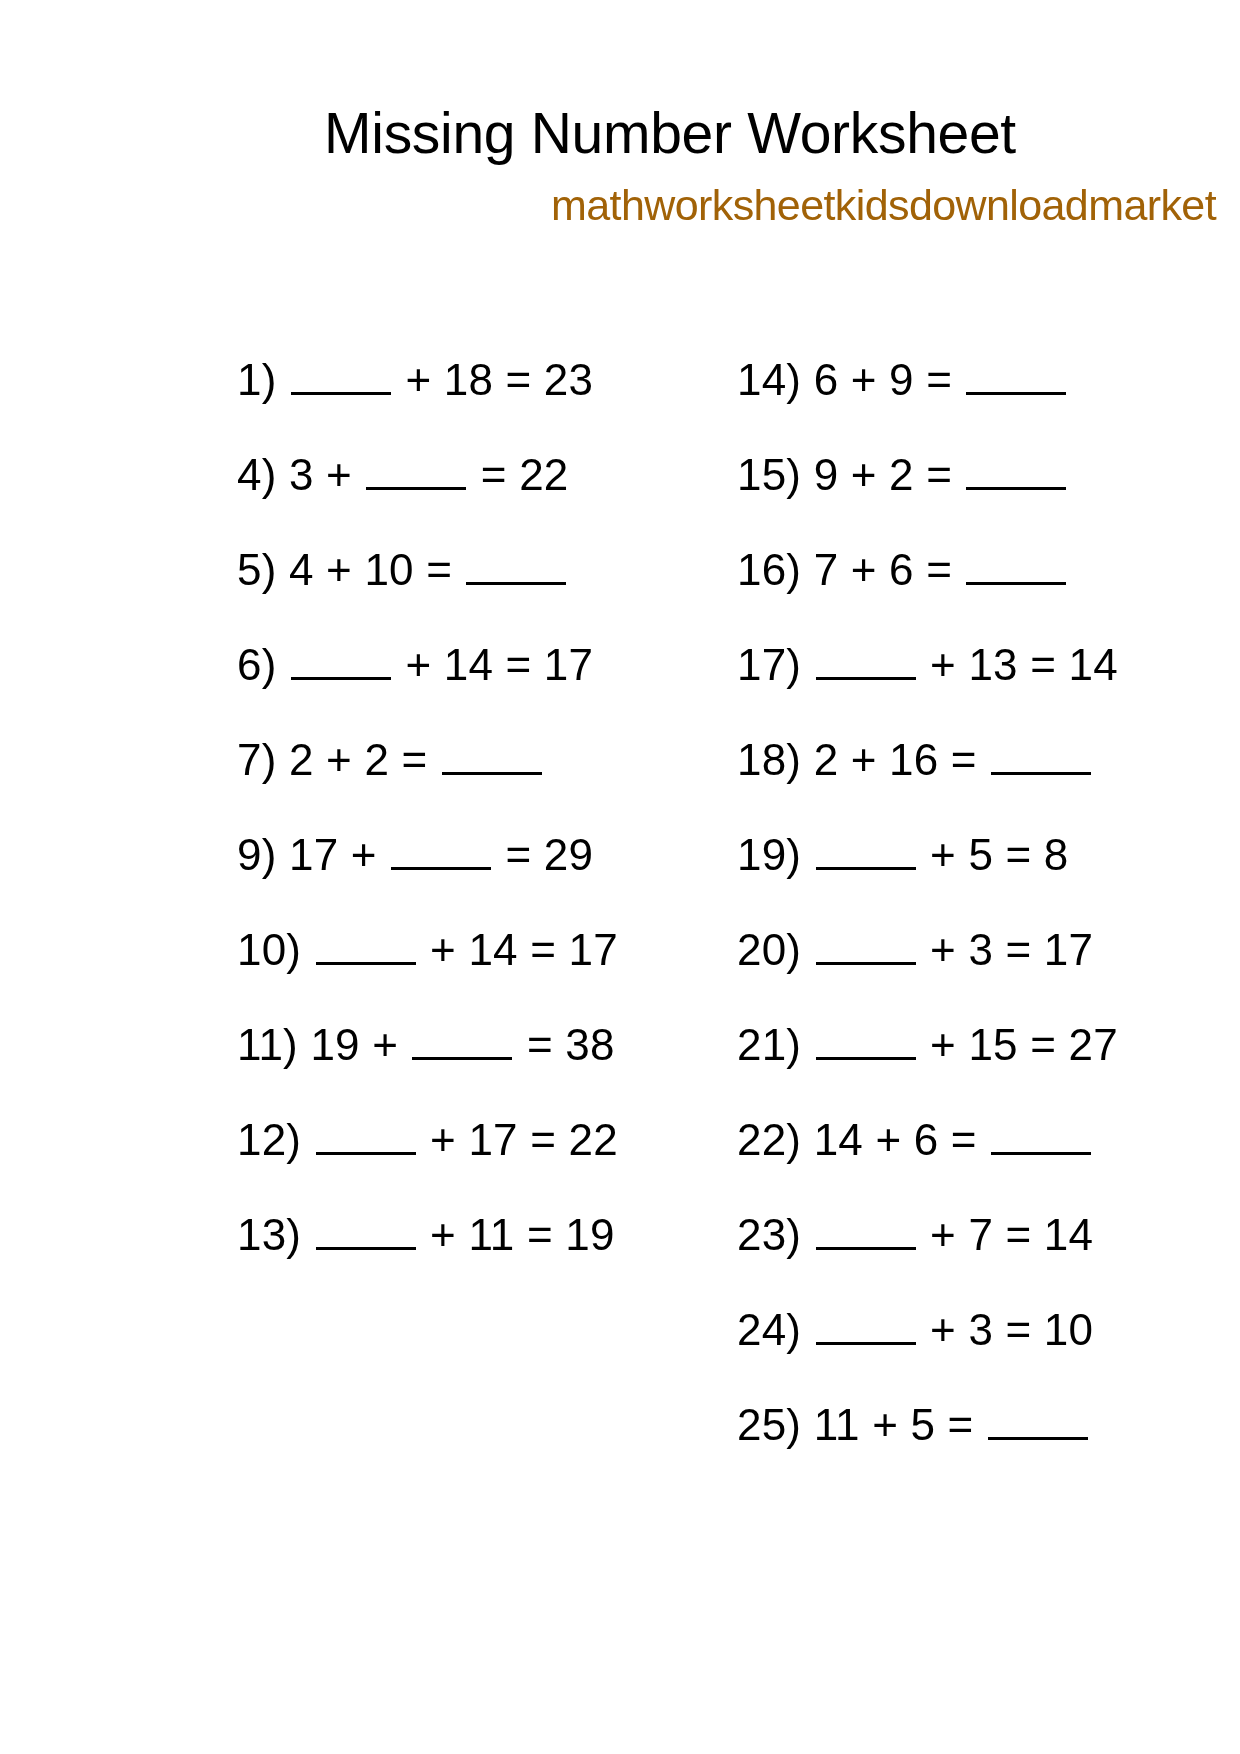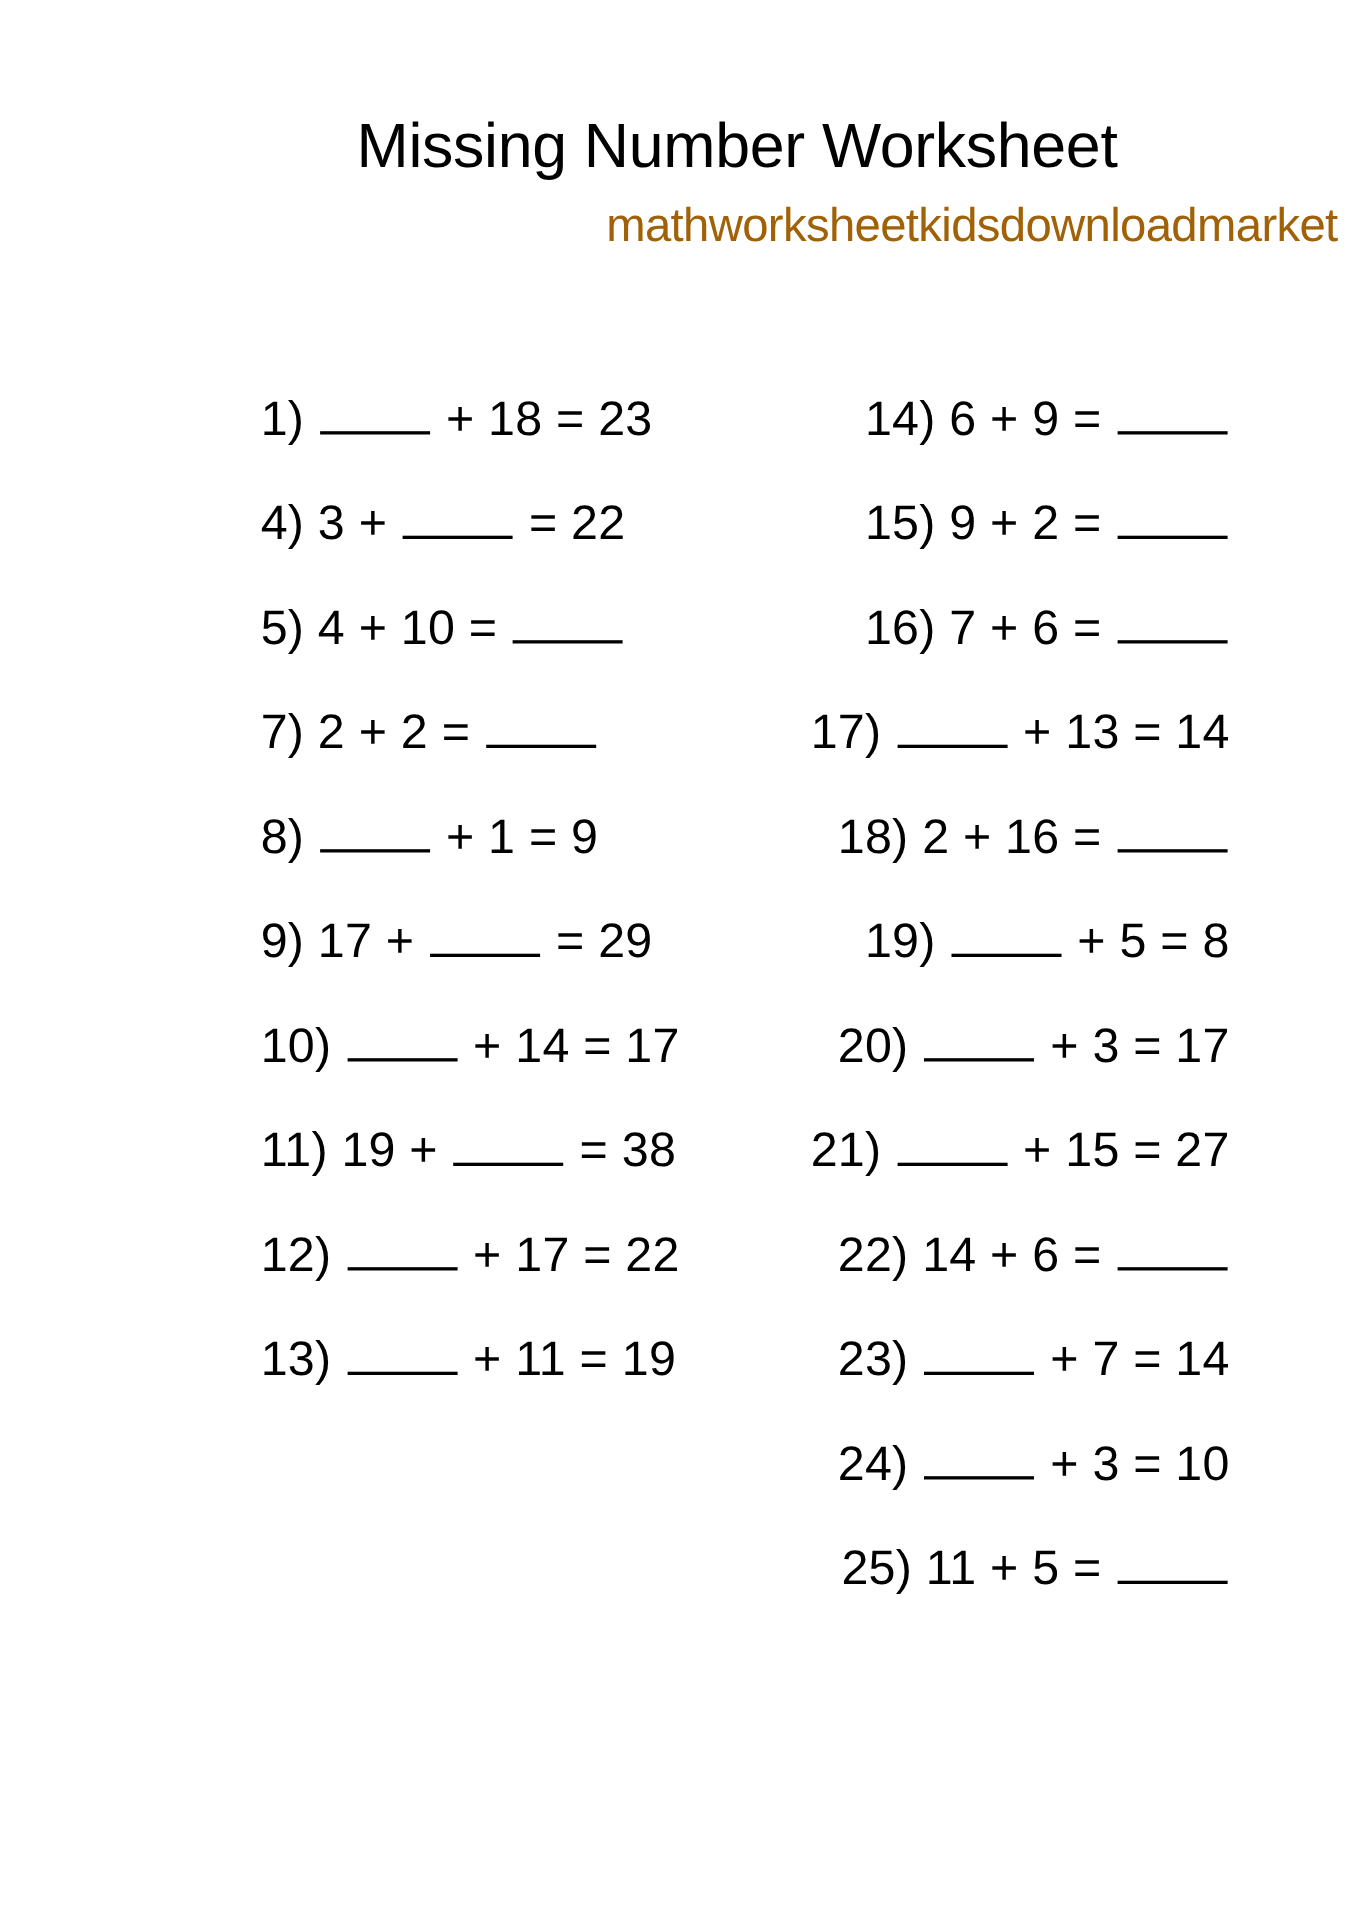--- a/index.html
+++ b/index.html
@@ -4,37 +4,37 @@
 <style>
   html, body { margin: 0; padding: 0; background: #ffffff; }
   body { width: 1240px; height: 1754px; position: relative; overflow: hidden;
          font-family: "Liberation Sans", sans-serif; color: #000; }
   .title { position: absolute; left: 0; width: 1340px; top: 98px; text-align: center;
            font-size: 57px; line-height: 70px; letter-spacing: -0.3px; }
   .subtitle { position: absolute; right: 24px; top: 180px; font-size: 43px; line-height: 50px;
               color: #a16207; letter-spacing: -0.6px; }
   .col { position: absolute; top: 346px; }
   .col-left { left: 200px; }
-  .col-right { left: 700px; text-align: right; }
+  .col-right { left: 700px; }
   .problem { height: 95px; font-size: 44px; line-height: 60px; white-space: pre; letter-spacing: 0.2px; margin-left: 37px; }
   .blank { display: inline-block; width: 100px; border-bottom: 3px solid #000; height: 46px;
            vertical-align: baseline; margin: 0 2px; }
 </style>
 </head>
 <body>
 
 <div class="title">Missing Number Worksheet</div>
 <div class="subtitle">mathworksheetkidsdownloadmarket</div>
 
 <div class="col col-left">
     <div class="problem"><span>1)</span> <span></span><span class="blank"></span> <span>+ 18 = 23</span></div>
     <div class="problem"><span>4)</span> <span>3 +</span> <span class="blank"></span> <span>= 22</span></div>
     <div class="problem"><span>5)</span> <span>4 + 10 =</span> <span class="blank"></span><span></span></div>
+    <div class="problem"><span>6)</span> <span></span><span class="blank"></span> <span>+ 14 = 17</span></div>
     <div class="problem"><span>7)</span> <span>2 + 2 =</span> <span class="blank"></span><span></span></div>
-    <div class="problem"><span>8)</span> <span></span><span class="blank"></span> <span>+ 1 = 9</span></div>
     <div class="problem"><span>9)</span> <span>17 +</span> <span class="blank"></span> <span>= 29</span></div>
     <div class="problem"><span>10)</span> <span></span><span class="blank"></span> <span>+ 14 = 17</span></div>
     <div class="problem"><span>11)</span> <span>19 +</span> <span class="blank"></span> <span>= 38</span></div>
     <div class="problem"><span>12)</span> <span></span><span class="blank"></span> <span>+ 17 = 22</span></div>
     <div class="problem"><span>13)</span> <span></span><span class="blank"></span> <span>+ 11 = 19</span></div>
   </div>
 <div class="col col-right">
     <div class="problem"><span>14)</span> <span>6 + 9 =</span> <span class="blank"></span><span></span></div>
     <div class="problem"><span>15)</span> <span>9 + 2 =</span> <span class="blank"></span><span></span></div>
     <div class="problem"><span>16)</span> <span>7 + 6 =</span> <span class="blank"></span><span></span></div>

